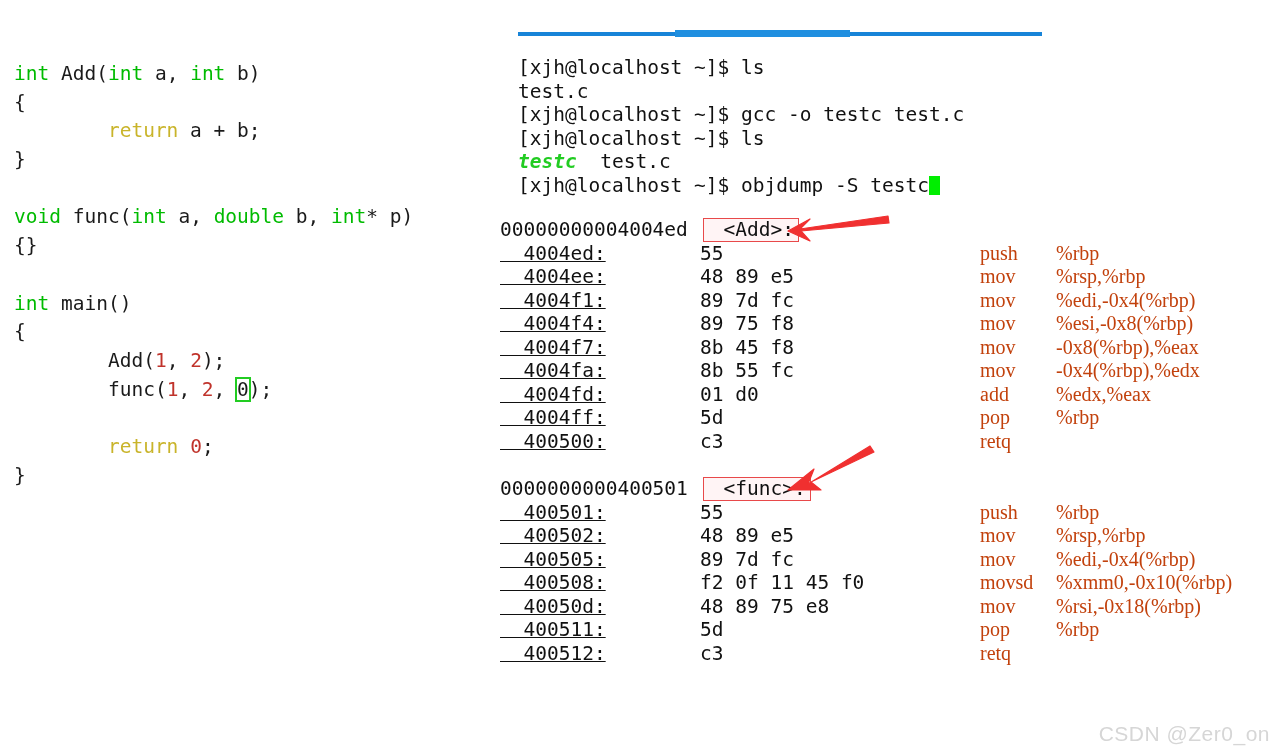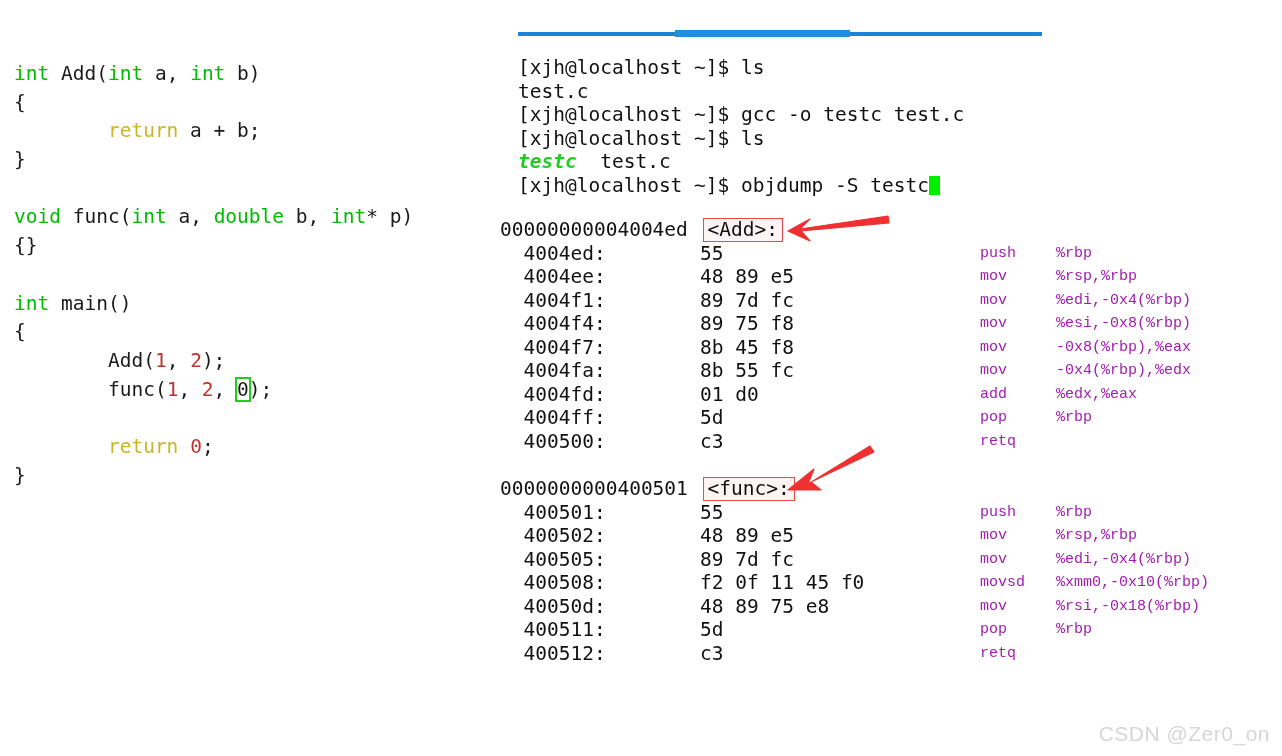--- a/index.html
+++ b/index.html
@@ -102,34 +102,34 @@
     font-size: 19.5px;
     line-height: 23.5px;
     white-space: pre;
     color: #111111;
   }
   .dl { display: block; height: 23.5px; position: relative; }
   .d-head { }
   .sym-box {
     border: 1.6px solid #e8494a;
     background: rgba(255, 235, 236, 0.55);
-    padding: 0px 4px 1px 4px;
+    padding: 0px 4px 1px 20px;
     display: inline-block;
     line-height: 21px;
     margin-left: 3px;
   }
-  .d-addr { display: inline-block; }
+  .d-addr { display: inline-block; text-decoration: underline; }
   .d-bytes { display: inline-block; }
   .mnem-col {
     position: absolute;
-    font-family: Liberation Mono, monospace;
-    font-size: 15px;
+    font-family: Liberation Serif, serif;
+    font-size: 20px;
     line-height: 23.5px;
     white-space: pre;
-    color: #a21caf;
+    color: #c2410c;
   }
   .ml { display: block; height: 23.5px; }
   .m-op { display: inline-block; width: 76px; }
 
   
   .arrow-svg { position: absolute; pointer-events: none; }
 
   
   #watermark {
     position: absolute;

